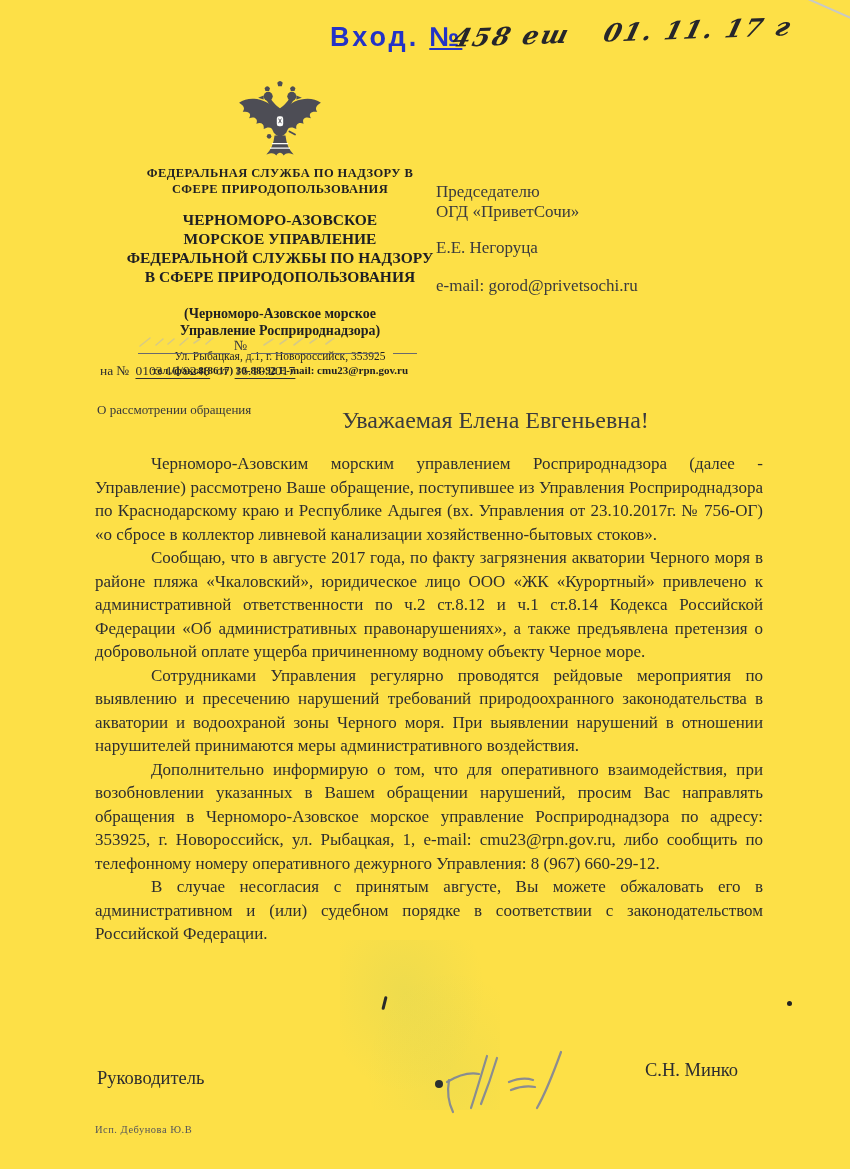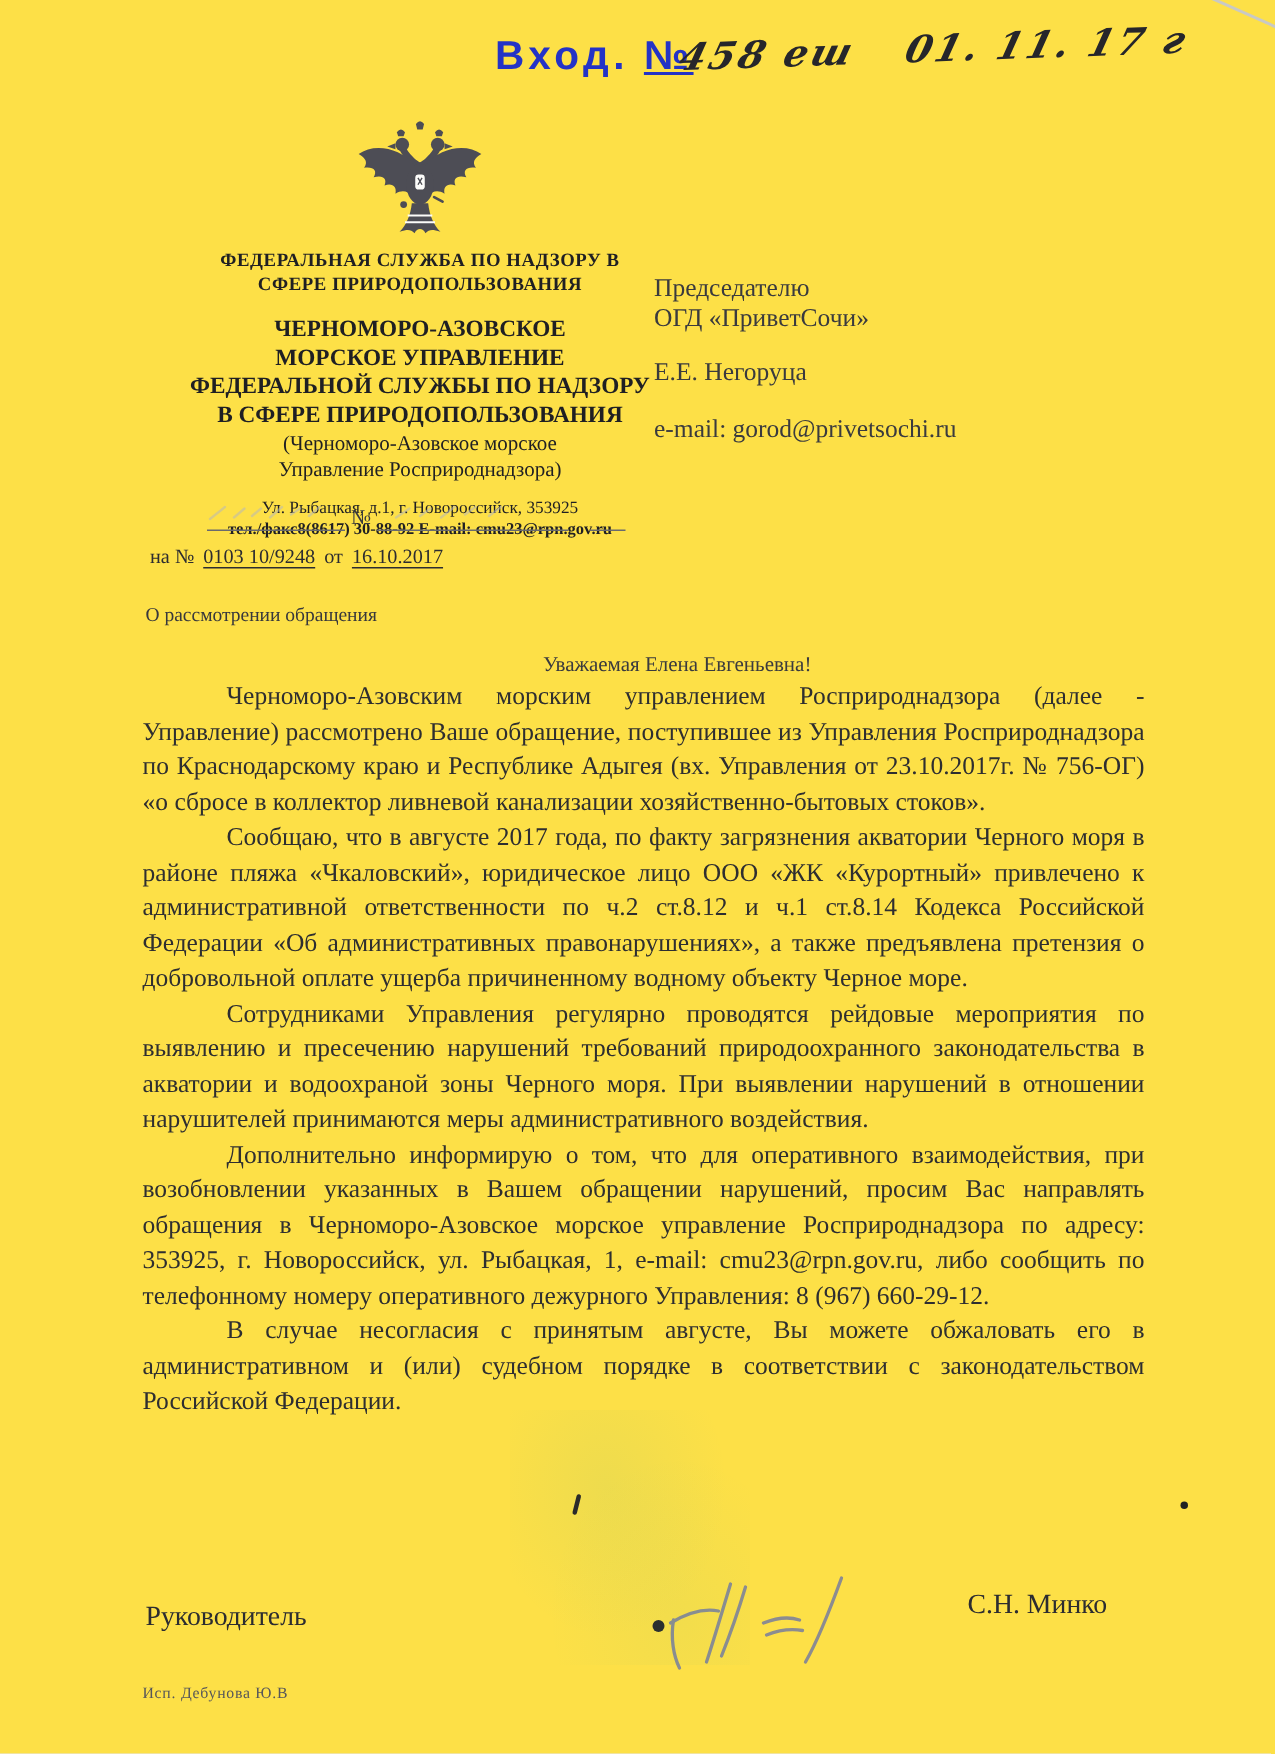--- a/index.html
+++ b/index.html
@@ -41,22 +41,22 @@
   .lh-parent {
     font-weight:700; font-size:12.5px; line-height:1.25;
     white-space:pre-line; letter-spacing:.4px;
   }
   .lh-org {
     margin-top:14px;
     font-weight:700; font-size:15.5px; line-height:1.22;
     white-space:pre-line;
   }
   .lh-org-short {
-    margin-top:2px;
-    font-weight:400; font-size:14px; line-height:1.2;
+    margin-top:19px;
+    font-weight:700; font-size:14px; line-height:1.2;
     white-space:pre-line;
   }
   .lh-addr { margin-top:11px; font-weight:400; font-size:11.5px; }
   .lh-contacts { margin-top:2px; font-weight:600; font-size:11px; }
   
   .out-ref {
     position:absolute; left:138px; top:338px; width:320px;
     font-size:14px; color:#3a3a3e; white-space:nowrap;
   }
   .blank { display:inline-block; border-bottom:1.2px solid #6a6a6e; height:14px; vertical-align:bottom; }
@@ -73,21 +73,21 @@
   
   .addressee {
     position:absolute; left:436px; top:182px; width:330px;
     font-size:17px; color:#3a3a3e; line-height:1.18;
   }
   .addr-top { white-space:pre-line; }
   .addr-name { margin-top:16px; }
   .addr-email { margin-top:18px; }
   
   .subject { position:absolute; left:97px; top:402px; font-size:13px; color:#38383c; }
-  .salutation { position:absolute; left:342px; top:436px; font-size:14px; color:#3a3a3e;margin-left:20px; }
+  .salutation { position:absolute; left:342px; top:407px; font-size:24px; color:#3a3a3e; }
   
   .body-text {
     position:absolute; left:95px; top:452px; width:668px;
     font-size:17px; line-height:23.5px;
     text-align:justify;
     color:#2e2e30;
   }
   .body-text p { text-indent:56px; margin:0; }
   
   .sig-position { position:absolute; left:97px; top:1068px; font-size:18.5px; color:#2c2c30; }

